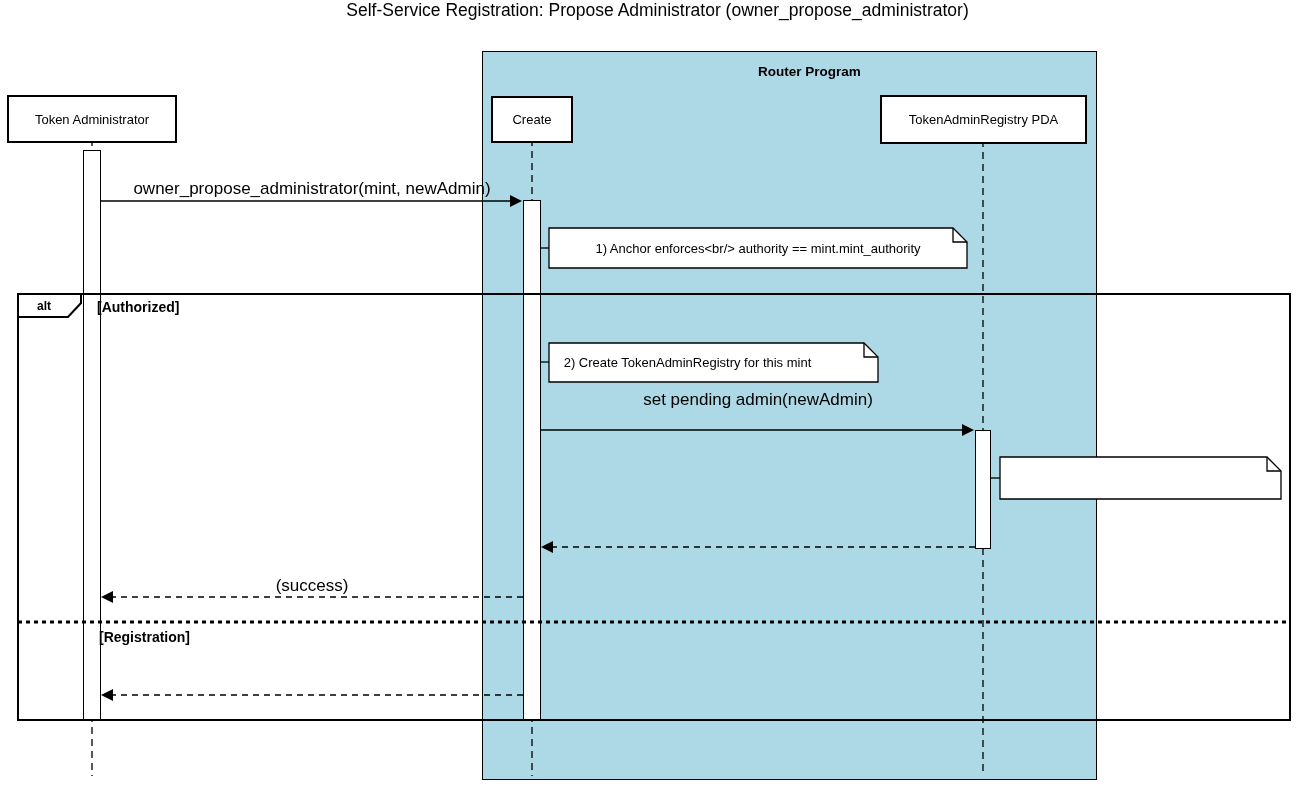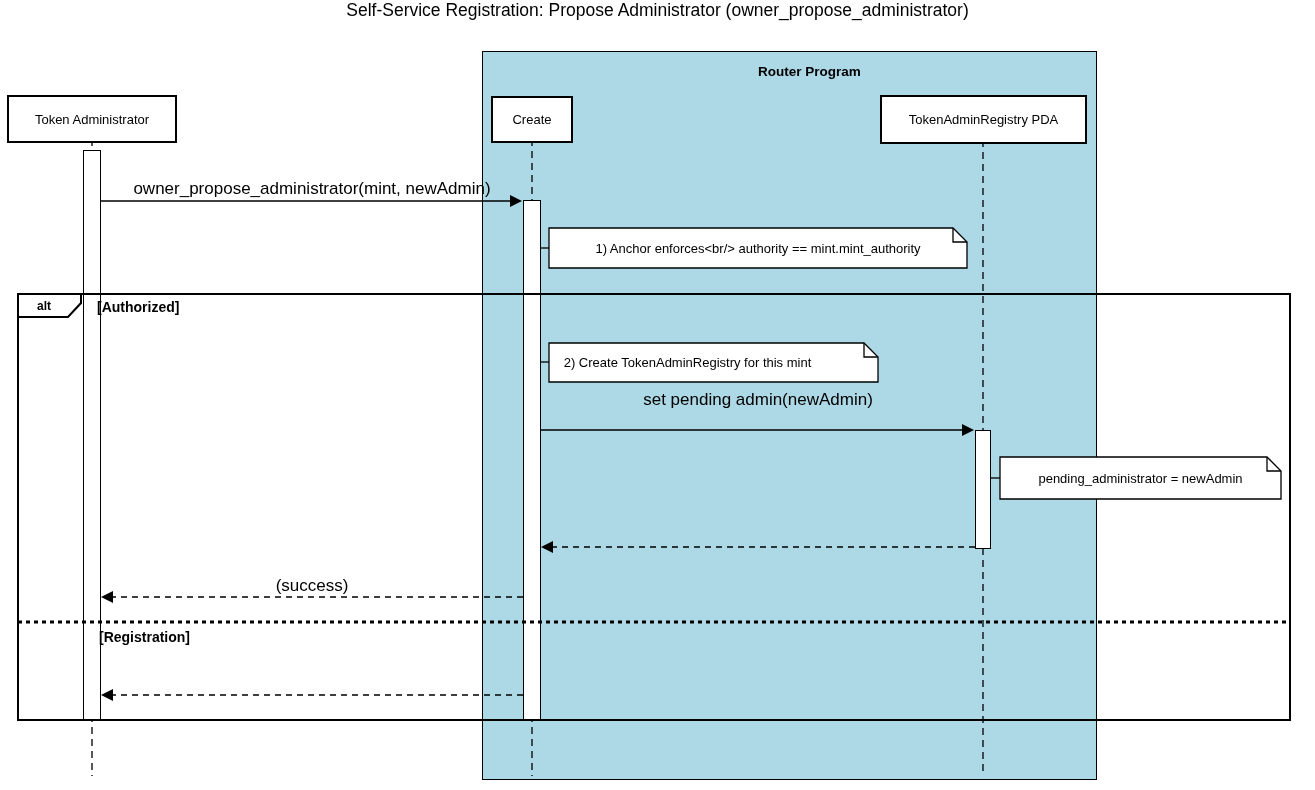--- a/index.html
+++ b/index.html
@@ -139,17 +139,16 @@
   <div class="abs participant p-registry">
     <span>TokenAdminRegistry PDA</span>
   </div>
 
   <div class="msg-label l-msg1">owner_propose_administrator(mint, newAdmin)</div>
   <div class="note-label l-note1">1) Anchor enforces&lt;br/&gt; authority == mint.mint_authority</div>
   <div class="alt-op-label">alt</div>
   <div class="guard-label l-auth">[Authorized]</div>
   <div class="note-label l-note2">2) Create TokenAdminRegistry for this mint</div>
   <div class="msg-label l-msg2">set pending admin(newAdmin)</div>
-  <div class="note-label l-note3">pending_administrator = newAdmin</div>
   <div class="msg-label l-success">(success)</div>
   <div class="guard-label l-unauth">[Registration]</div>
 
 </div>
 
 </body></html>

